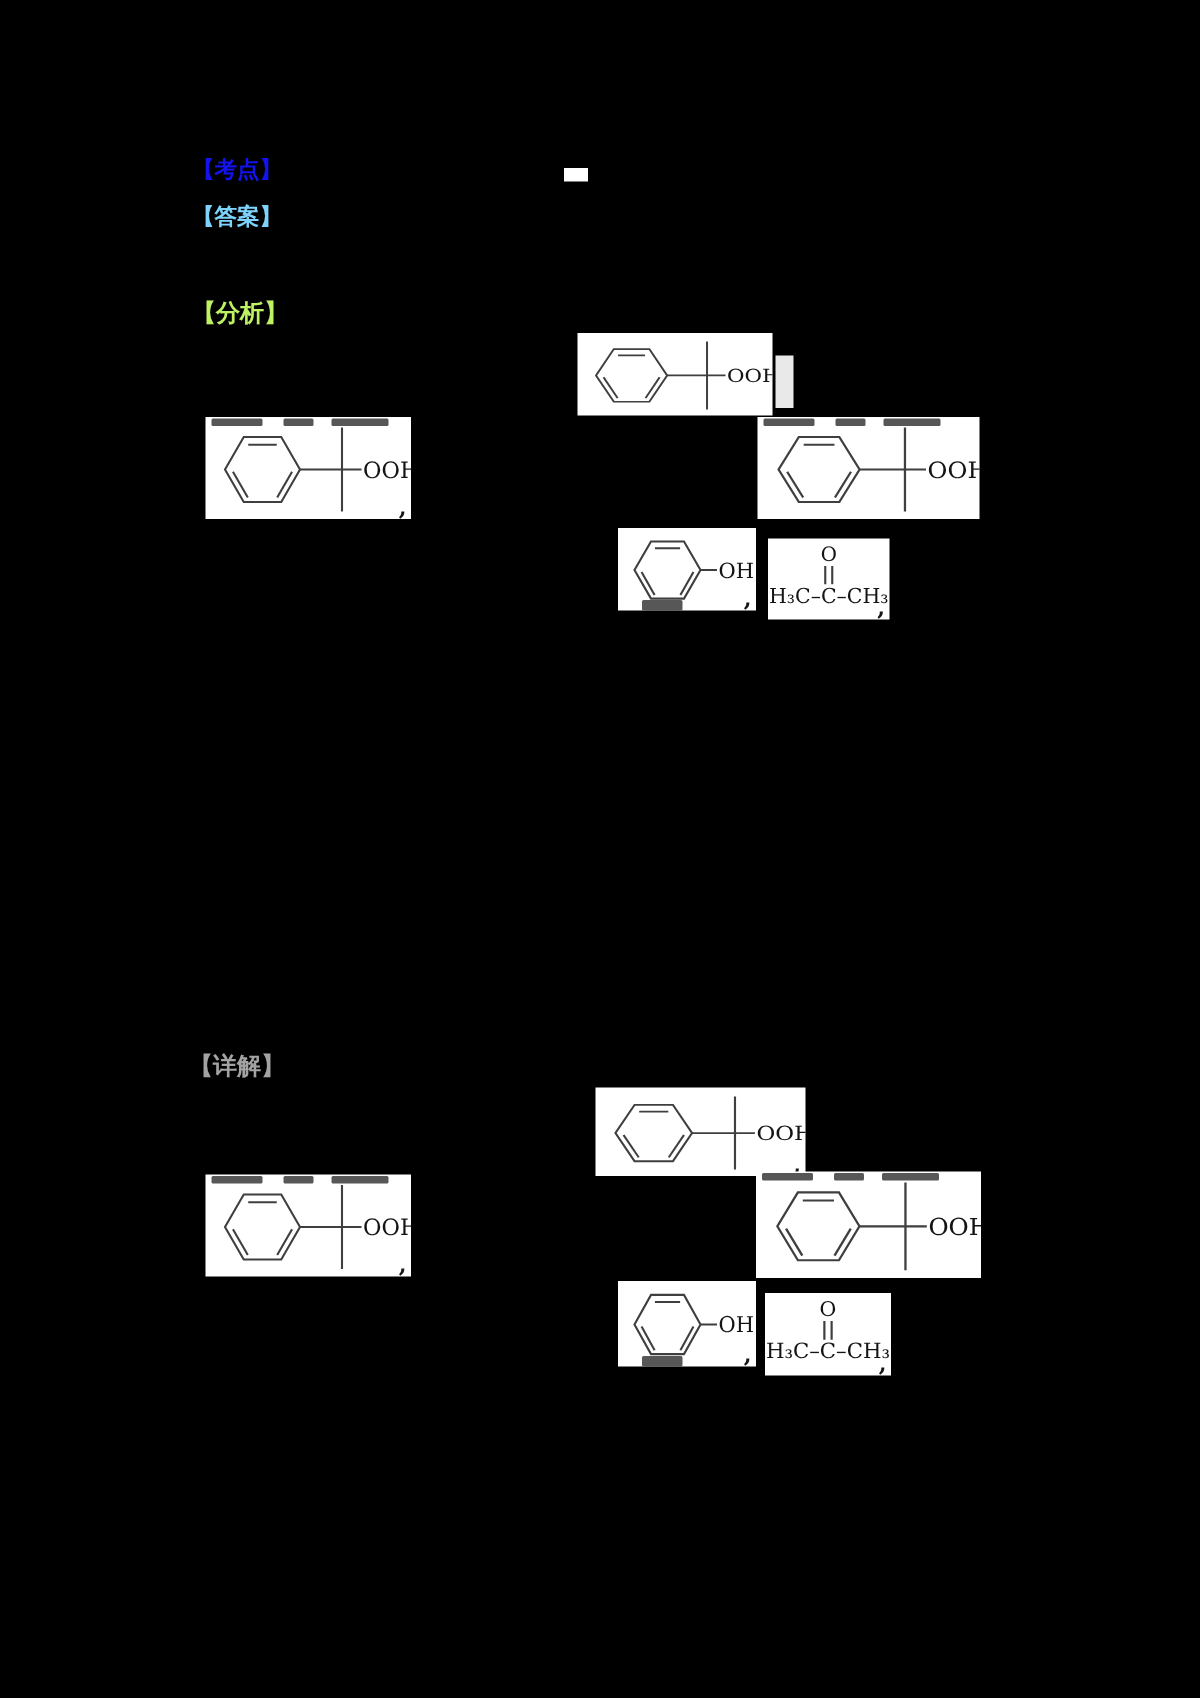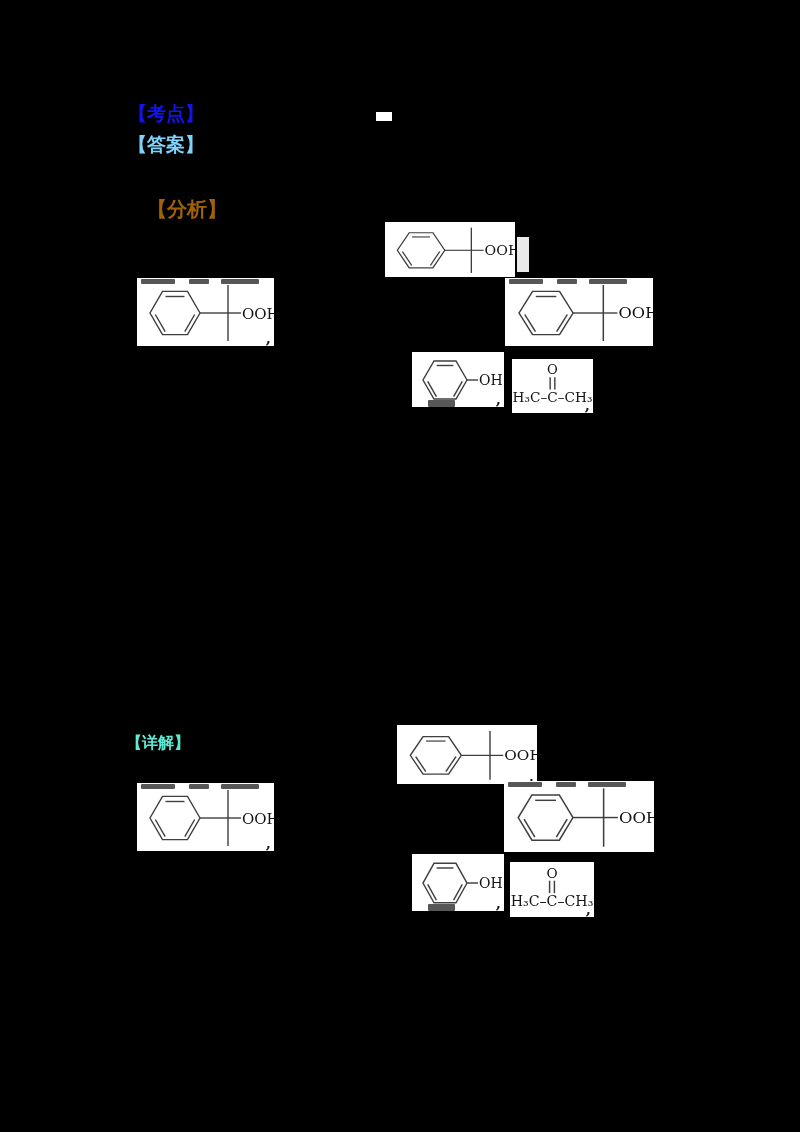--- a/index.html
+++ b/index.html
@@ -3,42 +3,42 @@
 <meta charset="utf-8">
 <style>
   html,body{margin:0;padding:0;}
   body{
     width:800px;height:1132px;position:relative;overflow:hidden;
     background:#000;font-family:"DejaVu Serif", serif;
   }
   .blue-label{
     position:absolute;
     font-family:"DejaVu Sans", sans-serif;
-    font-size:19px;font-weight:600;line-height:20px;
+    font-size:15px;font-weight:600;line-height:20px;
     color:#1313ee;white-space:nowrap;cursor:pointer;
   }
   .white-dash{position:absolute;background:#fff;}
   .gray-sliver{position:absolute;background:#e9e9e9;}
   .struct{position:absolute;background:#fff;}
   .struct svg{position:absolute;left:0;top:0;width:100%;height:100%;display:block;}
   .struct svg polygon, .struct svg line{stroke:#3f3f3f;stroke-width:1.4;fill:none;}
   .struct svg text{fill:#141414;font-family:"DejaVu Serif", serif;}
   .smudge{position:absolute;background:#3a3a3a;opacity:.85;border-radius:1px;}
   .comma{
     position:absolute;right:3px;bottom:0px;
     font:700 15px/15px "DejaVu Serif", serif;color:#151515;
   }
 </style>
 </head>
 <body>
 
 <span class="blue-label" style="left: 128px; top: 103px; color: rgb(19, 19, 238);">【考点】</span>
 <span class="blue-label" style="left: 128px; top: 134px; color: #7dd3fc;">【答案】</span>
-<span class="blue-label" style="left: 128px; top: 199px; font-size: 20px; color: #a16207; margin-left: 19px;">【分析】</span>
-<span class="blue-label" style="left: 126px; top: 701px; font-size: 16px; color: #5eead4; margin-top: 32px;">【详解】</span>
+<span class="blue-label" style="left: 128px; top: 199px; font-size: 16px; color: #bef264;">【分析】</span>
+<span class="blue-label" style="left: 126px; top: 701px; font-size: 16px; color: #a3a3a3;">【详解】</span>
 
 <div class="white-dash" style="left:376px;top:112px;width:16px;height:9px;"></div>
 <div class="gray-sliver" style="left:517px;top:237px;width:12px;height:35px;"></div>
 
 <div id="structures-root">
     <div class="struct" style="left: 385px; top: 222px; width: 130px; height: 55px; background: rgb(255, 255, 255);">
       <svg viewBox="0 0 137 68" preserveAspectRatio="none">
         <polygon points="63,35 50.5,13.35 25.5,13.35 13,35 25.5,56.65 50.5,56.65"></polygon>
         <line x1="28.5" y1="18.5" x2="47.5" y2="18.5"></line>
         <line x1="18.3" y1="36.5" x2="28.2" y2="53.7"></line>

